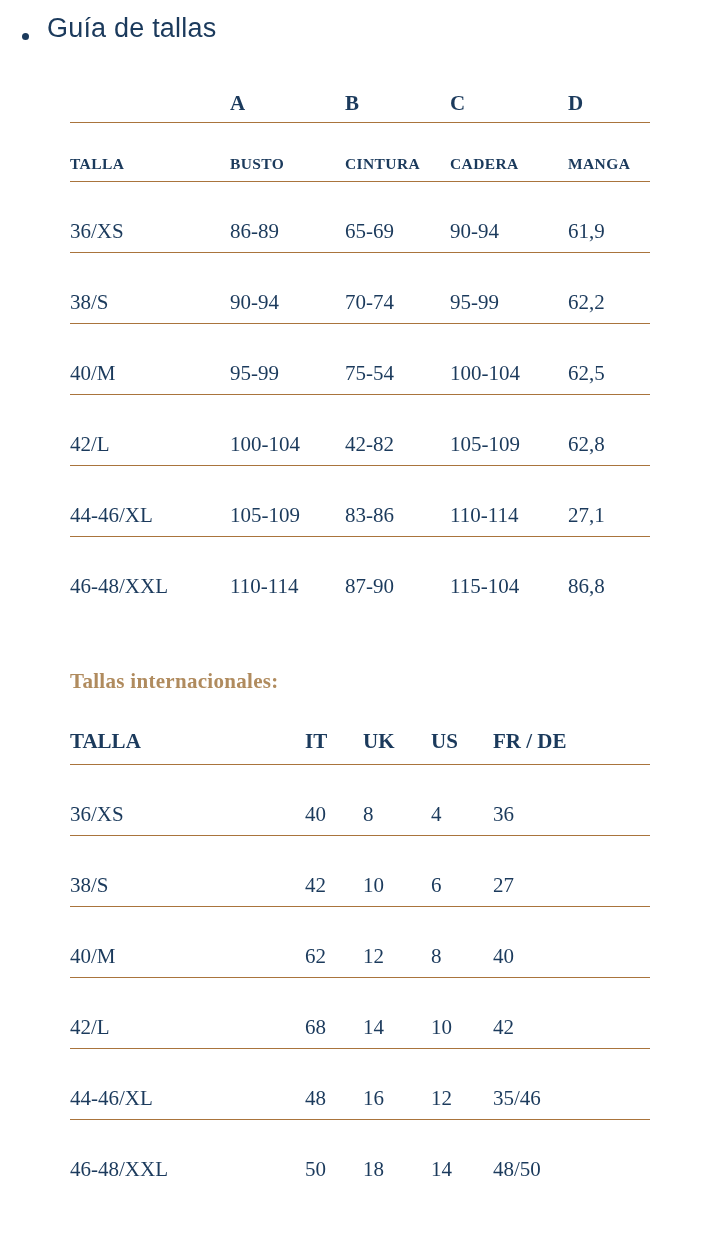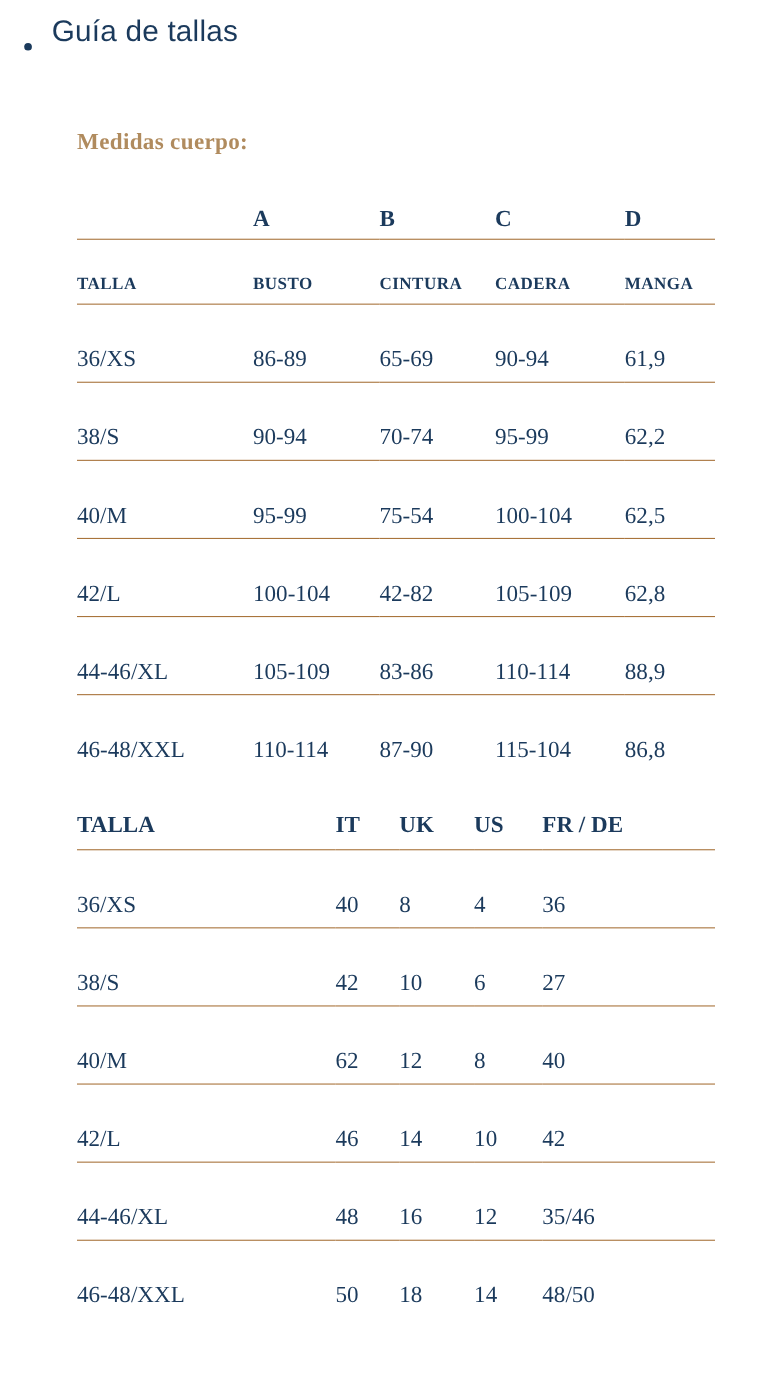--- a/index.html
+++ b/index.html
@@ -19,21 +19,21 @@
     width: 704px;
     height: 1258px;
     position: relative;
     box-sizing: border-box;
     padding: 0;
   }
 
   
   .bullet-row {
     display: flex;
-    align-items: flex-end;
+    align-items: center;
     padding: 10px 0 0 22px;
   }
   .bullet-dot {
     width: 7px;
     height: 7px;
     border-radius: 50%;
     background: #1b3a5c;
     margin-top: 16px;
     margin-right: 18px;
     flex: none;
@@ -157,21 +157,20 @@
 </head>
 <body>
 
 <div class="page">
 
   <div class="bullet-row">
     <span class="bullet-dot"></span>
     <span class="bullet-text">Guía de tallas</span>
   </div>
 
-  <div id="body-section-title" class="section-title">Medidas cuerpo:</div>
 
   <table id="body-table">
     <colgroup>
       <col class="c-talla">
       <col class="c-busto">
       <col class="c-cintura">
       <col class="c-cadera">
       <col class="c-manga">
     </colgroup>
     <tbody>
@@ -216,32 +215,33 @@
         <td>100-104</td>
         <td>42-82</td>
         <td>105-109</td>
         <td>62,8</td>
       </tr>
       <tr class="datarow">
         <td>44-46/XL</td>
         <td>105-109</td>
         <td>83-86</td>
         <td>110-114</td>
-        <td>88,9</td>
+        <td>27,1</td>
       </tr>
       <tr class="datarow">
         <td>46-48/XXL</td>
         <td>110-114</td>
         <td>87-90</td>
         <td>115-104</td>
         <td>86,8</td>
       </tr>
     </tbody>
   </table>
 
+  <div id="intl-section-title" class="section-title">Tallas internacionales:</div>
 
   <table id="intl-table">
     <colgroup>
       <col class="i-talla">
       <col class="i-it">
       <col class="i-uk">
       <col class="i-us">
       <col class="i-fr">
     </colgroup>
     <thead>
@@ -270,21 +270,21 @@
       </tr>
       <tr>
         <td>40/M</td>
         <td>62</td>
         <td>12</td>
         <td>8</td>
         <td>40</td>
       </tr>
       <tr>
         <td>42/L</td>
-        <td>46</td>
+        <td>68</td>
         <td>14</td>
         <td>10</td>
         <td>42</td>
       </tr>
       <tr>
         <td>44-46/XL</td>
         <td>48</td>
         <td>16</td>
         <td>12</td>
         <td>35/46</td>

